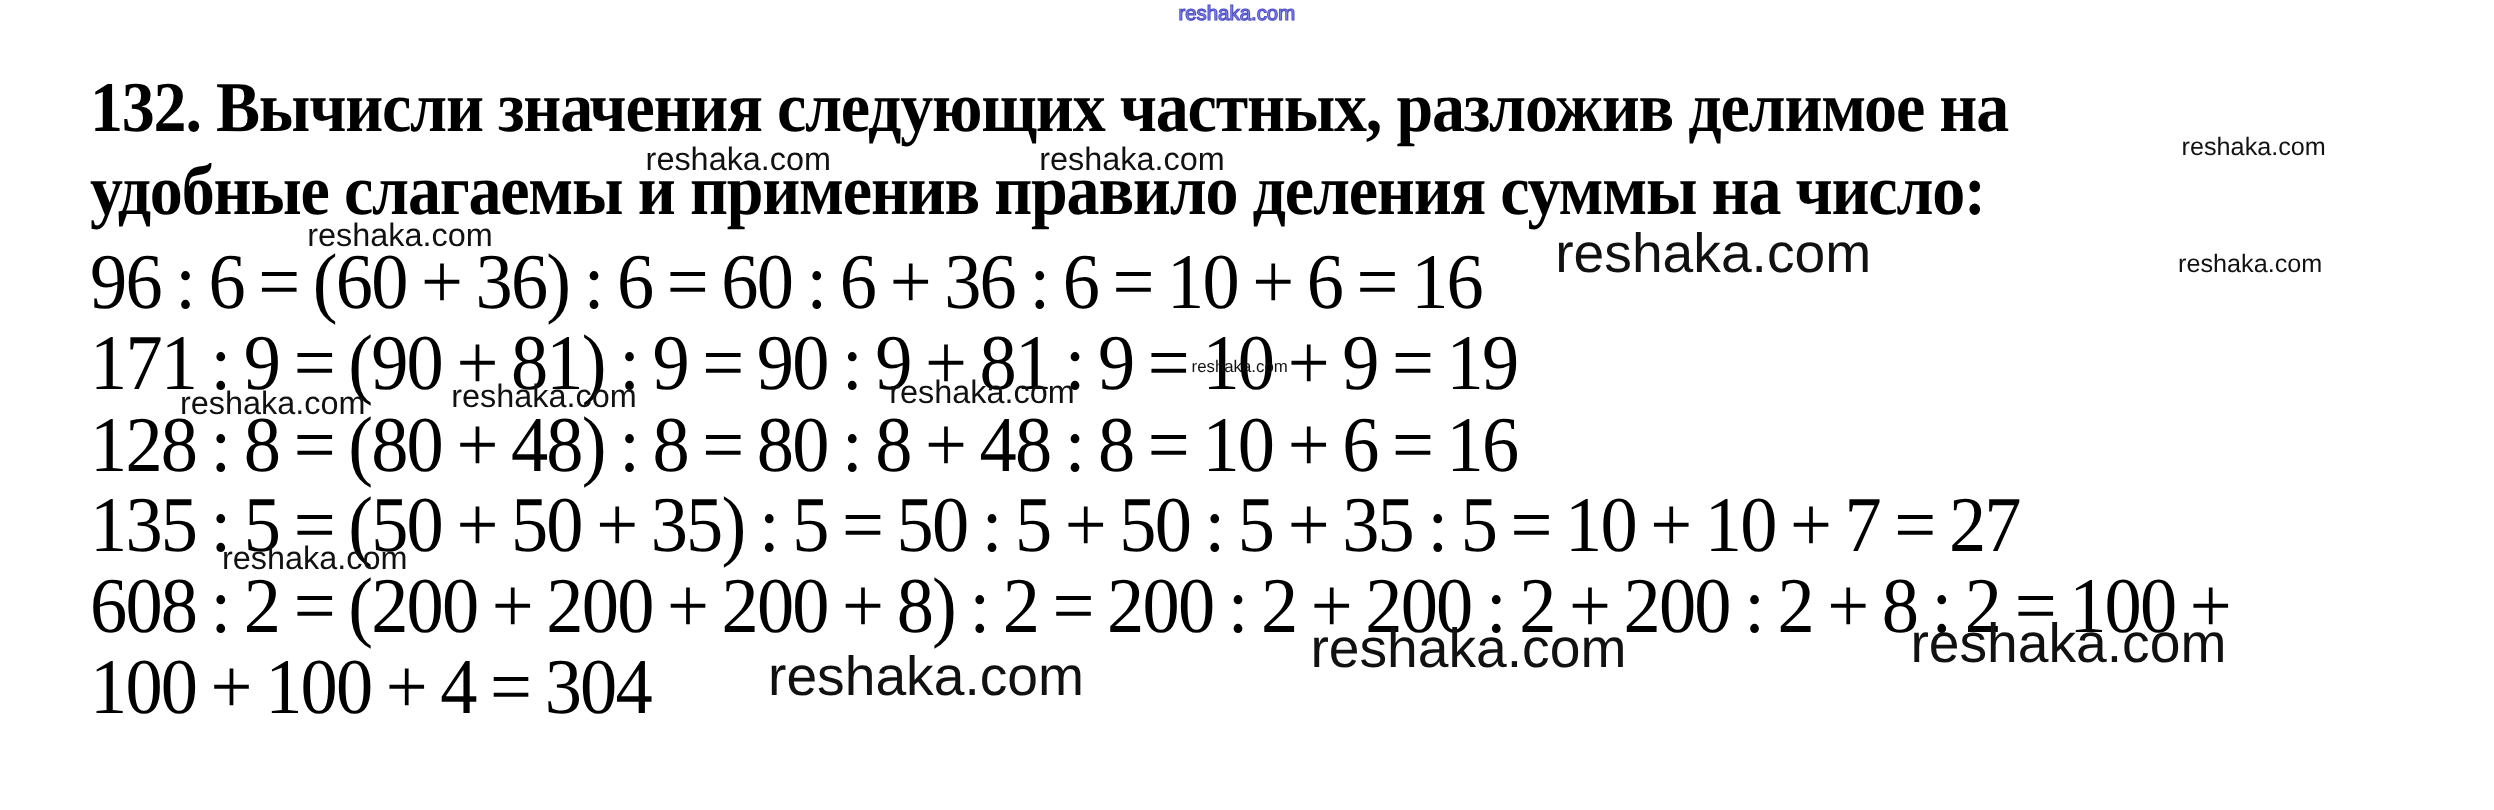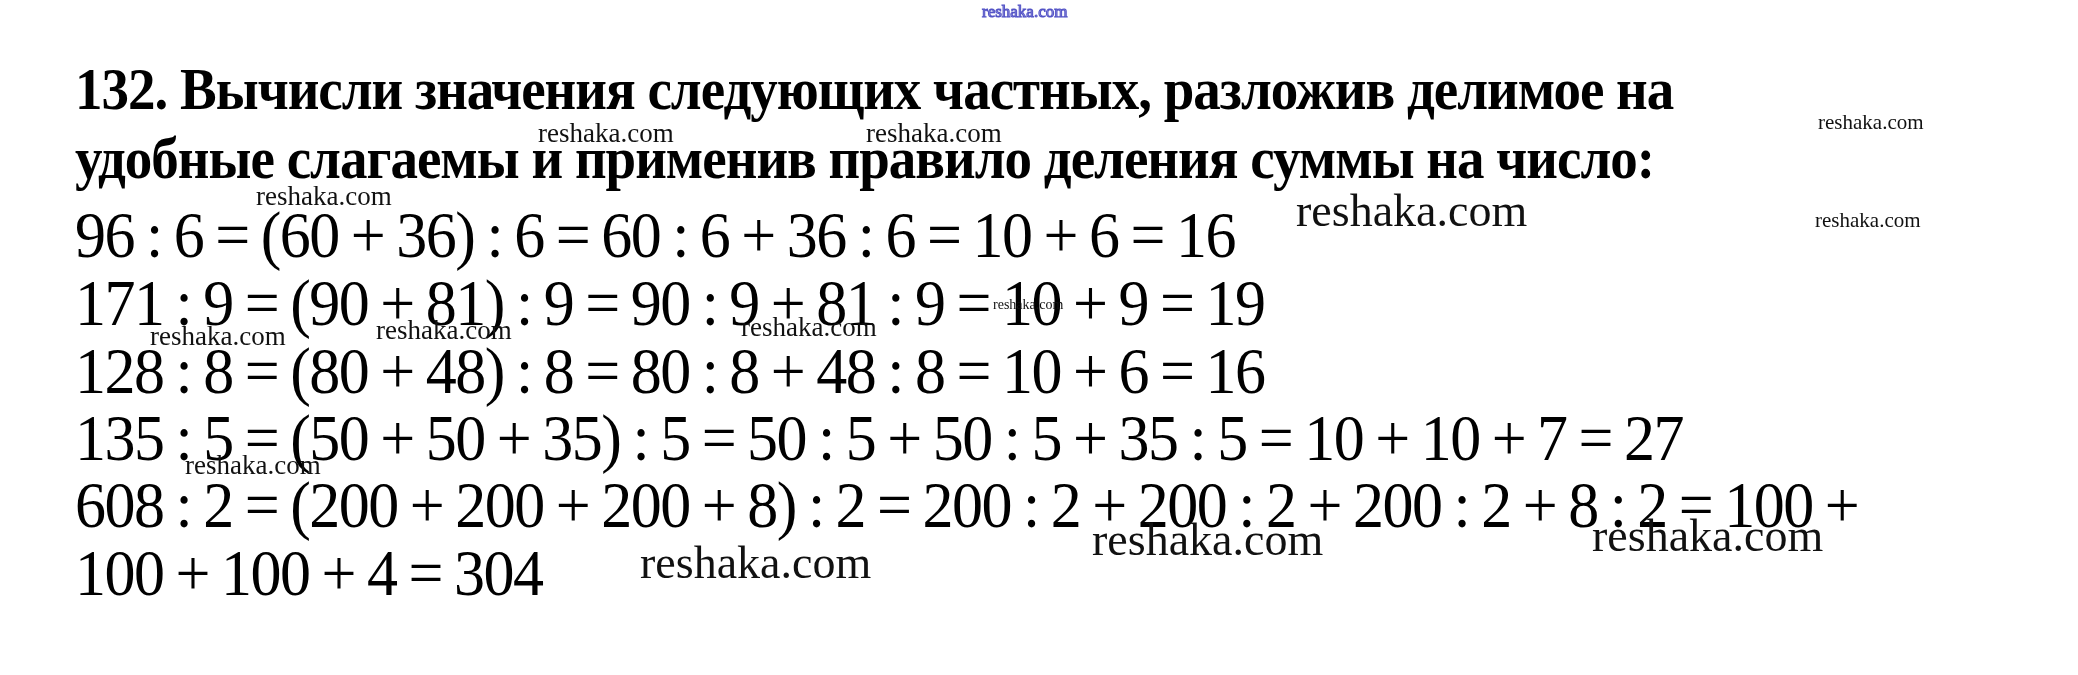--- a/index.html
+++ b/index.html
@@ -27,21 +27,21 @@
     font-size:62px;
     font-weight:normal;
     letter-spacing:-1.5px;
     word-spacing:-2px;
     transform:scale(1,1.06);
     transform-origin:left top;
   }
   .wm{
     position:absolute;
     white-space:nowrap;
-    font-family:Liberation Serif, serif;
+    font-family:Liberation Sans, sans-serif;
     color:#111;
     line-height:1;
   }
   .wm-lg{font-size:46px;}
   .wm-md{font-size:27px;}
   .wm-sm{font-size:21px;}
   .wm-xs{font-size:14px;}
   .wm-outline{
     font-size:17px;
     color:rgba(255,255,255,0.05);

